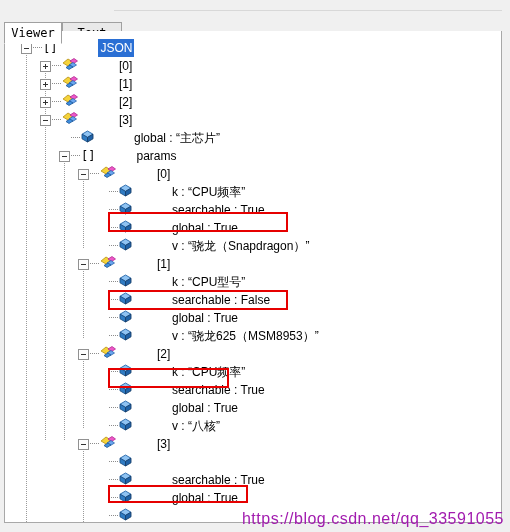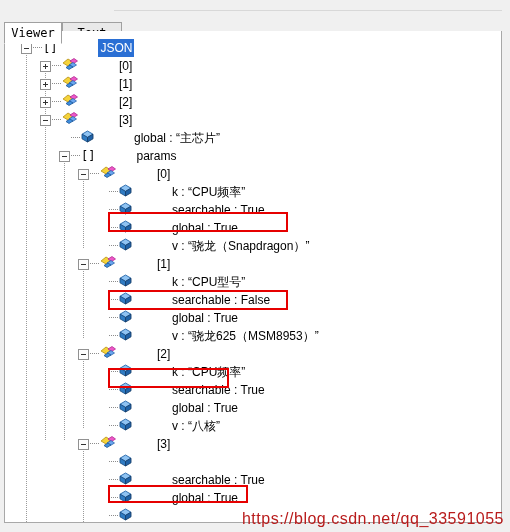--- a/index.html
+++ b/index.html
@@ -104,21 +104,21 @@
     position:absolute;
     border:2px solid #e60000;
     box-sizing:border-box;
     pointer-events:none;
     background:transparent;
   }
   
   #watermark{
     position:absolute;right:6px;bottom:4px;
     font-family:"Liberation Sans",sans-serif;
-    font-size:16px;color:#b91c1c;
+    font-size:16px;color:#a21caf;
     letter-spacing:0.5px;
     white-space:nowrap;
     user-select:none;
   }
 </style>
 </head>
 <body>
 
 <div id="tabstrip">
   <div class="tab active" id="tab-viewer">

